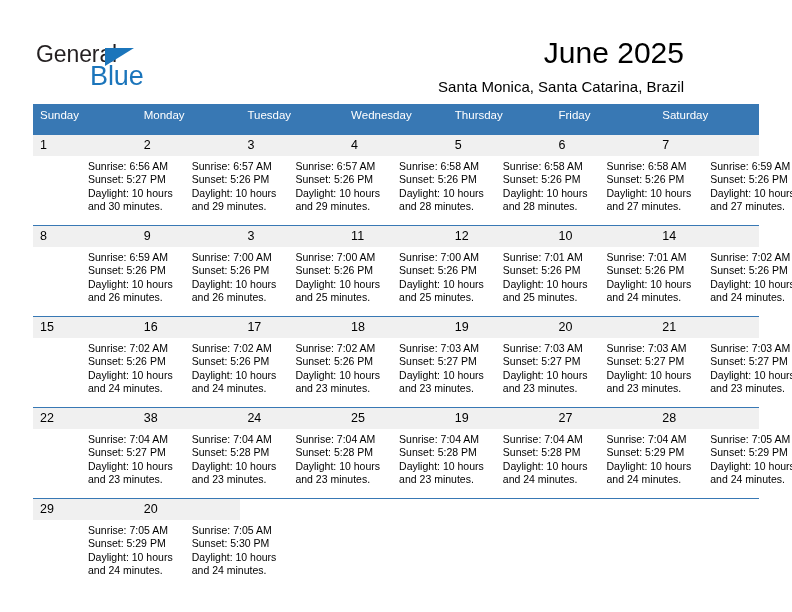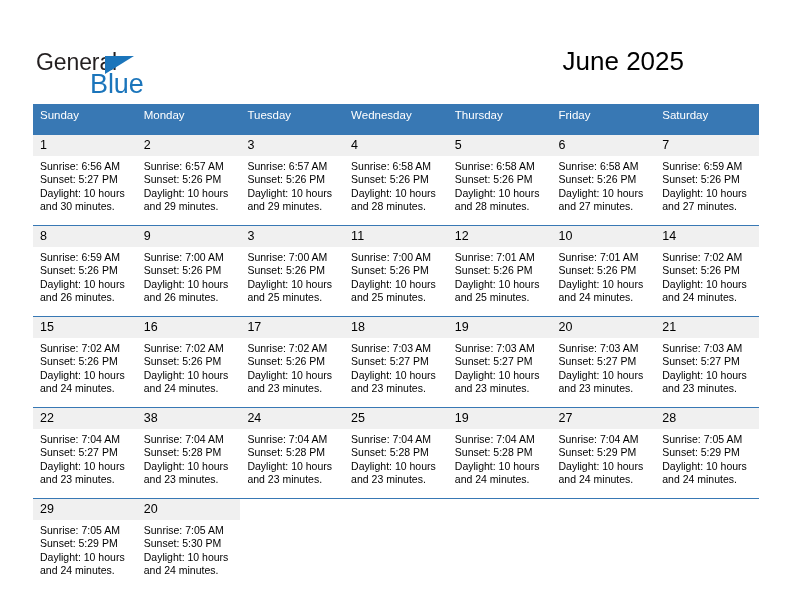--- a/index.html
+++ b/index.html
@@ -19,21 +19,21 @@
     position: relative;
     width: 792px;
     height: 612px;
     box-sizing: border-box;
   }
 
   
   .header {
     position: absolute;
     left: 0;
-    top: 16px;
+    top: 8px;
     width: 720px;
     height: 104px;
   }
   .brand {
     position: absolute;
     left: 36px;
     top: 33px;
     width: 180px;
     height: 50px;
   }
@@ -65,21 +65,21 @@
     border-bottom: 18px solid transparent;
   }
 
   .title-block {
     position: absolute;
     right: 36px;
     top: 28px;
     text-align: right;
   }
   .cal-title {
-    font-size: 26px;
+    font-size: 30px;
     font-weight: normal;
     color: #000000;
     line-height: 34px;
     white-space: nowrap;
   }
   .cal-subtitle {
     margin-top: 8px;
     font-size: 15px;
     font-weight: normal;
     color: #000000;
@@ -130,20 +130,21 @@
   }
   .daynum.empty {
     background: transparent;
     color: transparent;
   }
   .cell-body {
     padding: 4px 6px 0 7px;
     font-size: 10.5px;
     line-height: 13.4px;
     color: #000000;
+    margin-left: 48px;
   }
   .cell-body div {
     white-space: nowrap;
   }
   td.blank .daynum {
     background: transparent;
   }
 </style>
 </head>
 <body>
@@ -153,20 +154,21 @@
   <div class="header">
 
     <div class="brand">
       <span class="brand-general">General</span>
       <span class="brand-tri"></span>
       <span class="brand-blue">Blue</span>
     </div>
 
     <div class="title-block">
       <div class="cal-title">June 2025</div>
+      <div class="cal-subtitle">Santa Monica, Santa Catarina, Brazil</div>
     </div>
 
   </div>
 
   <table class="calendar">
     <thead>
       <tr>
         <th>Sunday</th>
         <th>Monday</th>
         <th>Tuesday</th>

